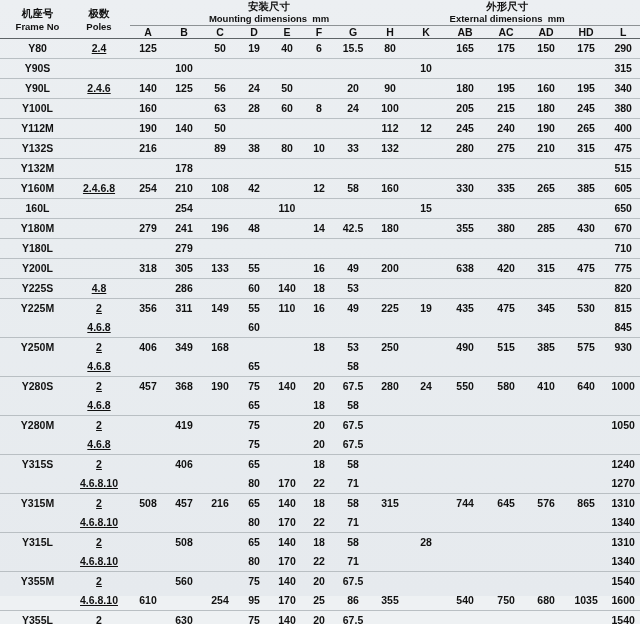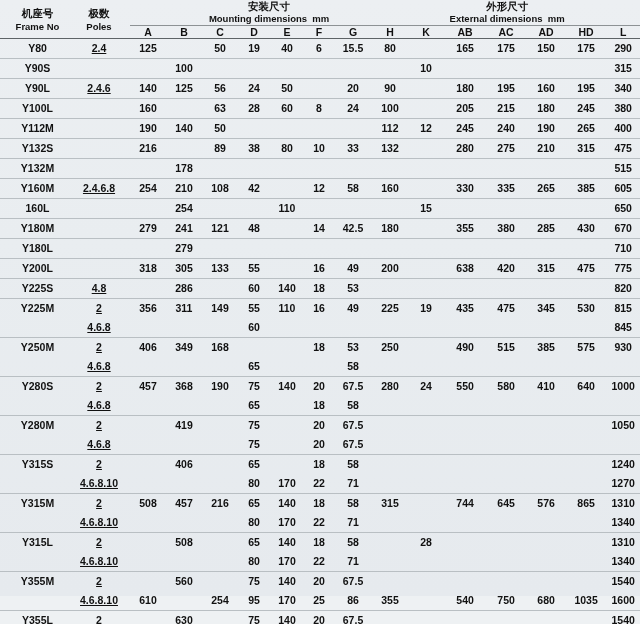--- a/index.html
+++ b/index.html
@@ -300,21 +300,21 @@
           <td></td>
           <td></td>
           <td>650</td>
           <td></td>
         </tr>
         <tr class="row sep">
           <td class="frame-cell">Y180M</td>
           <td class="poles-cell"></td>
           <td>279</td>
           <td>241</td>
-          <td>121</td>
+          <td>196</td>
           <td>48</td>
           <td></td>
           <td>14</td>
           <td>42.5</td>
           <td>180</td>
           <td></td>
           <td>355</td>
           <td>380</td>
           <td>285</td>
           <td>430</td>

